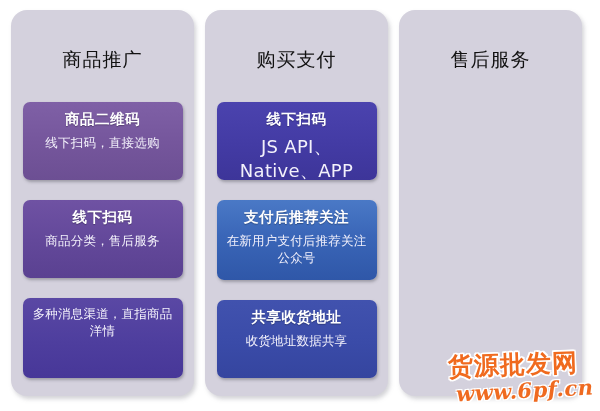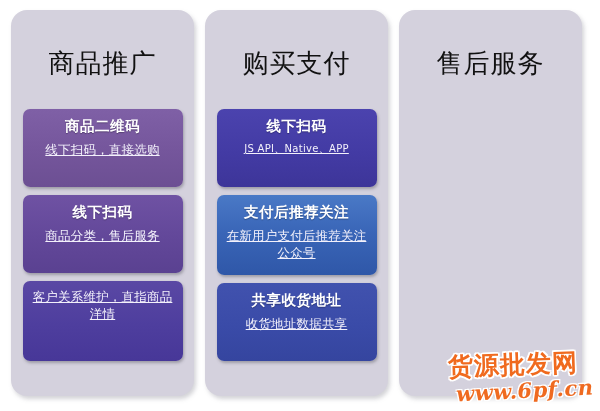--- a/index.html
+++ b/index.html
@@ -33,35 +33,35 @@
     box-shadow: 2px 3px 4px rgba(130,130,140,0.35);
     box-sizing: border-box;
     padding: 0 12px;
     position: relative;
     display: flex;
     flex-direction: column;
     align-items: center;
   }
   .panel-title {
     color: #111111;
-    font-size: 26px;
+    font-size: 19px;
     font-weight: 400;
     letter-spacing: 1px;
     line-height: 1;
     margin-top: 40px;
     margin-bottom: 0;
     white-space: nowrap;
     font-family: "DejaVu Sans", "Liberation Sans", sans-serif;
   }
   .cards {
     margin-top: 33px;
     width: 160px;
     display: flex;
     flex-direction: column;
-    gap: 8px;
+    gap: 20px;
   }
   .card {
     border-radius: 7px;
     box-shadow: 1px 2px 3px rgba(90,90,100,0.45);
     padding: 8px 6px 9px 6px;
     box-sizing: border-box;
     text-align: center;
     color: #ffffff;
     width: 160px;
   }
@@ -75,24 +75,23 @@
     margin-bottom: 7px;
     text-shadow: 0 1px 1px rgba(0,0,0,0.28);
     white-space: nowrap;
   }
   .card-desc {
     font-size: 12.5px;
     font-weight: normal;
     line-height: 1.35;
     letter-spacing: 0.2px;
     color: #f3f1fb;
-    text-decoration: underline;
   }
   .card-desc.latin {
-    font-size: 10px;
+    font-size: 18px;
     letter-spacing: 0.3px;
   }
 
   
   .c1-1 { background: linear-gradient(180deg, #7f60a6 0%, #75569c 52%, #6c4f93 100%); }
   .c1-2 { background: linear-gradient(180deg, #6f52a3 0%, #63489a 52%, #5a4191 100%); }
   .c1-3 { background: linear-gradient(180deg, #5a48a4 0%, #4e3e9e 55%, #473798 100%); }
   
   .c2-1 { background: linear-gradient(180deg, #4b43ae 0%, #433ba4 55%, #3d3599 100%); }
   .c2-2 { background: linear-gradient(180deg, #4152ae 0%, #3a4ba8 55%, #35459f 100%); }
@@ -162,21 +161,21 @@
     <div class="cards">
       <div class="card h78 c1-1">
         <div class="card-title">商品二维码</div>
         <div class="card-desc">线下扫码，直接选购</div>
       </div>
       <div class="card h78 c1-2">
         <div class="card-title">线下扫码</div>
         <div class="card-desc">商品分类，售后服务</div>
       </div>
       <div class="card h80 c1-3">
-        <div class="card-desc">客户关系维护，直指商品洋情</div>
+        <div class="card-desc">多种消息渠道，直指商品洋情</div>
       </div>
     </div>
   </div>
 
   <div class="panel">
     <div class="panel-title">购买支付</div>
     <div class="cards">
       <div class="card h78 c2-1">
         <div class="card-title">线下扫码</div>
         <div class="card-desc latin">JS API、Native、APP</div>

